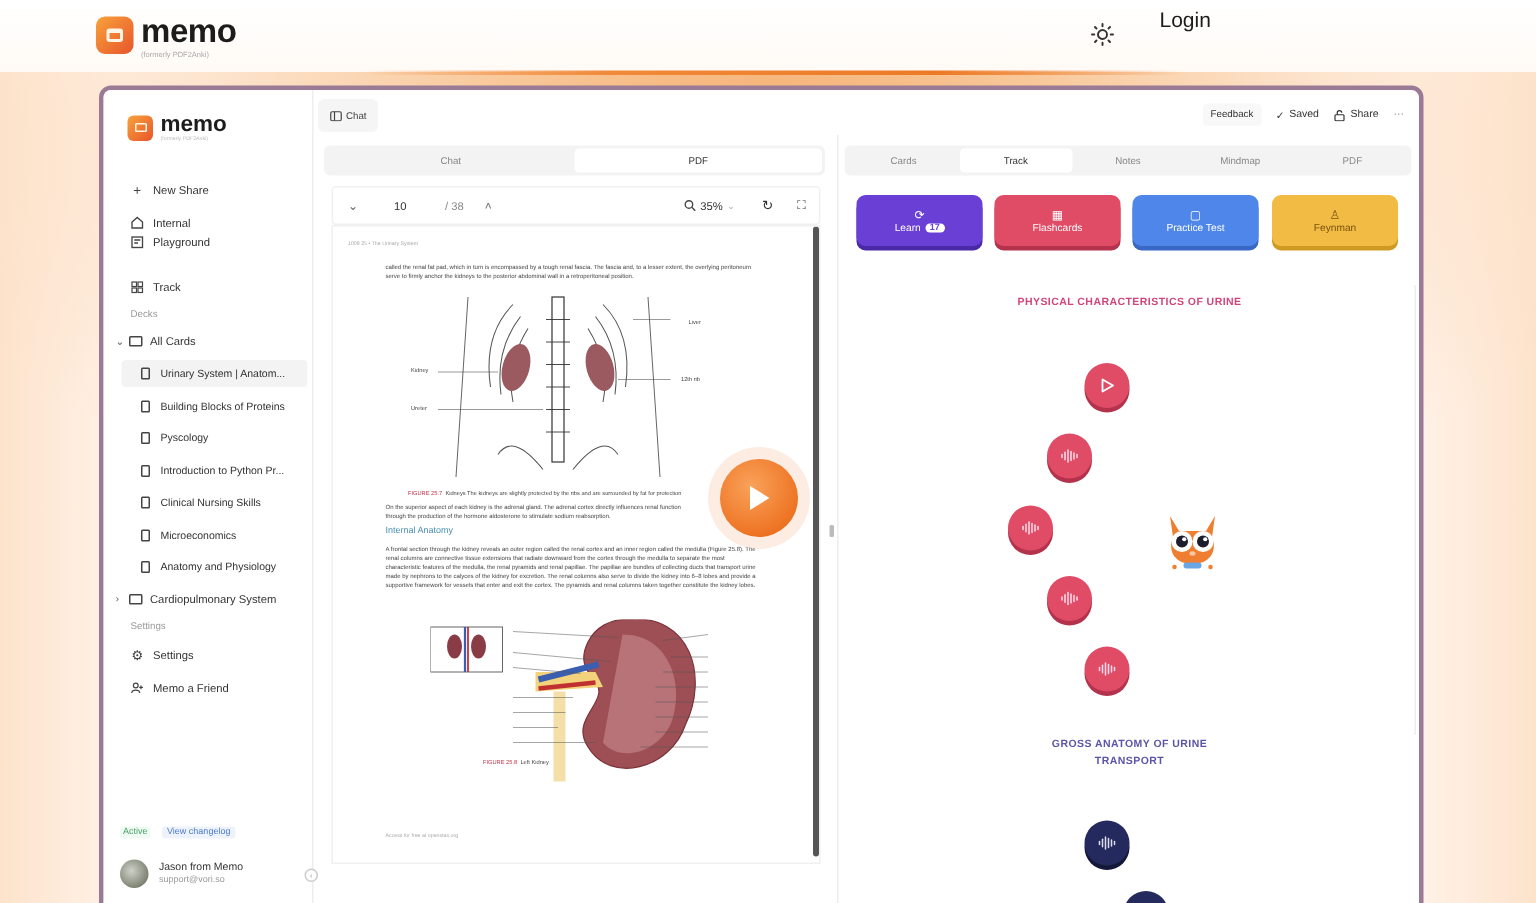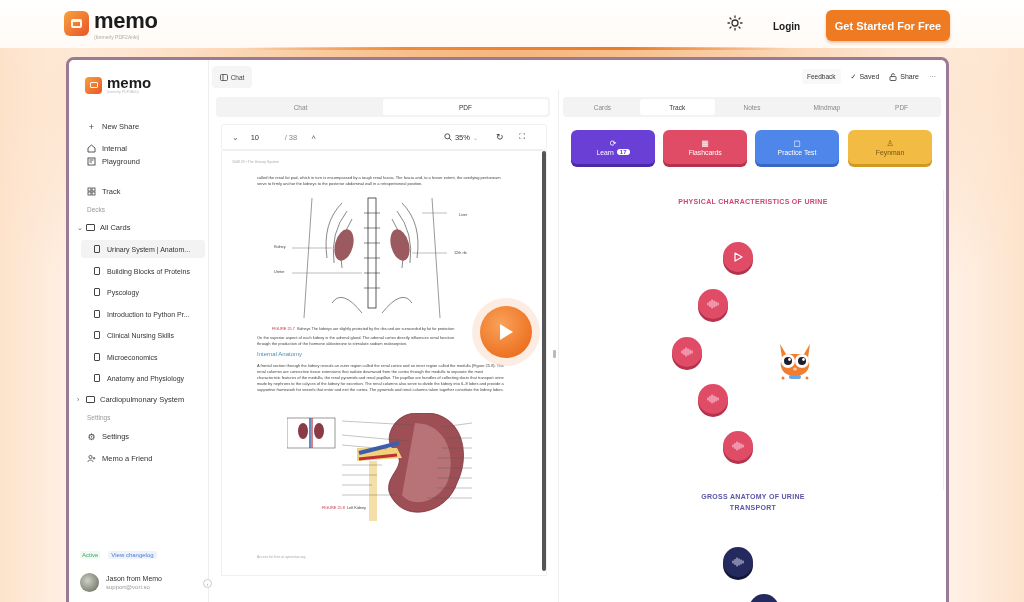--- a/index.html
+++ b/index.html
@@ -34,21 +34,21 @@
     background: linear-gradient(135deg, #f7a23c 0%, #e8552a 100%);
     display: flex; align-items: center; justify-content: center;
   }
   .brand-logo .inner { width: 11px; height: 9px; border: 2px solid #fff4e6; border-radius: 2px; border-top-width: 3px; }
   .brand-text { margin-left: 5px; display: flex; flex-direction: column; }
   .brand-name { font-size: 22px; font-weight: bold; color: #1c1c1c; line-height: 20px; letter-spacing: -0.3px; }
   .brand-sub { font-size: 5px; color: #aaa; margin-top: 3px; }
   .nav-links { position: absolute; left: 359px; top: 15px; display: flex; gap: 0; }
   .nav-link { font-size: 14px; color: #2a2a2a; margin-right: 24px; cursor: pointer; }
   .sun-icon { position: absolute; left: 727px; top: 15px; width: 16px; height: 16px; cursor: pointer; }
-  .login { position: absolute; left: 773px; top: 21px; font-size: 10px; color: #1c1c1c; cursor: pointer; font-weight: bold; }
+  .login { position: absolute; left: 773px; top: 5px; font-size: 14px; color: #1c1c1c; cursor: pointer; }
   .cta {
     position: absolute; left: 826px; top: 10px; width: 124px; height: 31px;
     background: #ee7a22; color: #fff; border-radius: 6px; font-size: 11px; font-weight: bold;
     display: flex; align-items: center; justify-content: center; cursor: pointer;
     box-shadow: 0 2px 3px rgba(200,90,20,0.35);
   }
 
   
   .app {
     position: absolute; left: 66px; top: 57px; width: 883px; height: 560px;
@@ -143,21 +143,20 @@
         <line x1="8" y1="13.5" x2="8" y2="15"></line>
       <line x1="1" y1="8" x2="2.5" y2="8"></line>
         <line x1="13.5" y1="8" x2="15" y2="8"></line>
       <line x1="3" y1="3" x2="4" y2="4"></line>
         <line x1="12" y1="12" x2="13" y2="13"></line>
       <line x1="3" y1="13" x2="4" y2="12"></line>
         <line x1="12" y1="4" x2="13" y2="3"></line>
     </g>
   </svg>
   <span class="login">Login</span>
-  <div class="cta">Get Started For Free</div>
   <div class="underline"></div>
 </div>
 
 <div class="app">
 
   <div class="sidebar">
     <div class="sb-brand">
       <div class="sb-logo">
           <div class="inner"></div>
         </div>
@@ -294,21 +293,21 @@
     </span>
     <span class="more" style="color:#888">···</span>
   </div>
 
   <div class="left-tabs">
     <div class="tab">Chat</div>
     <div class="tab active">PDF</div>
   </div>
   <div class="pdf-toolbar">
     <span style="margin-left:10px; font-size:8px; color:#666;">⌄</span>
-    <span style="margin-left:12px; width:16px;">10</span>
+    <span style="margin-left:24px; width:16px;">10</span>
     <span style="margin-left:18px; color:#888;">/ 38</span>
     <span style="margin-left:14px; font-size:8px; color:#666;">˄</span>
     <span style="margin-left:128px; display:flex; align-items:center; gap:3px;">
       <svg width="8" height="8" viewBox="0 0 8 8">
           <circle cx="3.3" cy="3.3" r="2.5" fill="none" stroke="#444" stroke-width="0.9"></circle>
           <line x1="5.2" y1="5.2" x2="7.5" y2="7.5" stroke="#444" stroke-width="0.9"></line>
         </svg>
       <span>35%</span>
       <span style="color:#aaa; font-size:6px;">⌄</span>
     </span>

